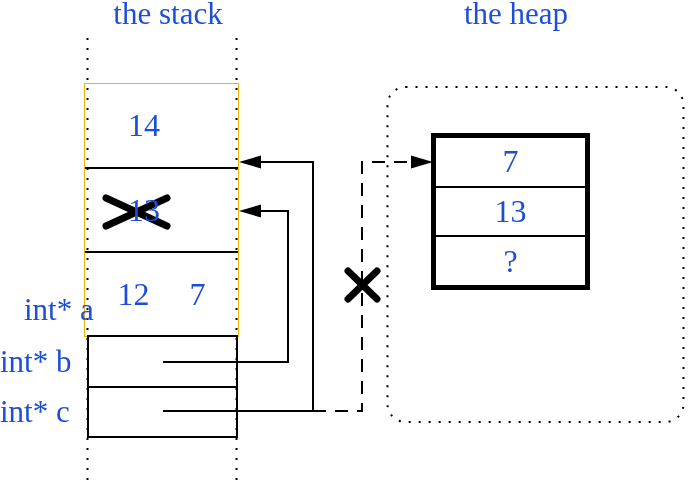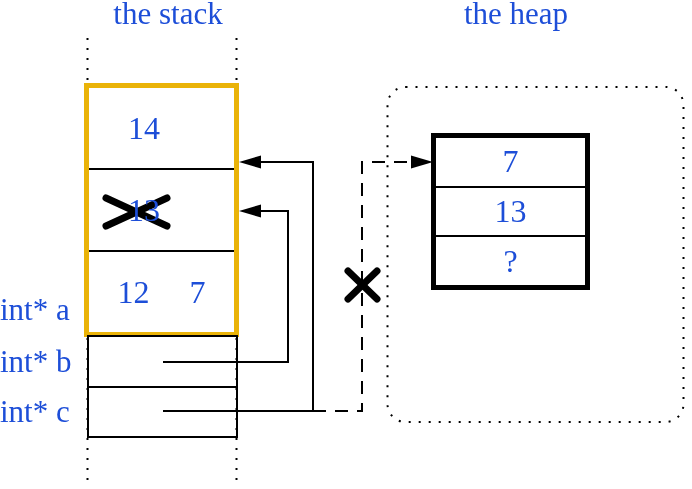--- a/index.html
+++ b/index.html
@@ -31,21 +31,21 @@
     font-size: 31px;
     line-height: 34px;
     white-space: nowrap;
   }
   .stack-title { left: 58px; }
   .heap-title  { left: 406px; }
 
   .stack-box {
     position: absolute; left: 84px; top: 83px;
     width: 155px; height: 254px;
-    border: 5px solid #eab308;
+    border: 1px solid #eab308;
     box-sizing: border-box;
     display: flex; flex-direction: column;
   }
   .stack-box .cell {
     flex: 1;
     display: flex; align-items: center; justify-content: center;
     font-size: 32px;
   }
   .stack-box .cell + .cell { border-top: 2px solid #000; }
   .stack-box .cell.num { padding-right: 35px; box-sizing: border-box; }
@@ -61,21 +61,21 @@
   .sub-rows .row { height: 49px; }
   .sub-rows .row-b { border-bottom: 2px solid #000; }
 
   .ptr-label {
     position: absolute; left: 0;
     width: 64px;
     text-align: right;
     font-size: 31px;
     white-space: nowrap;
   }
-  .label-a { top: 287px; height: 46px; line-height: 46px; }
+  .label-a { top: 287px; height: 46px; line-height: 46px; padding-left: 24px; }
   .label-b { top: 338px; height: 47px; line-height: 47px; }
   .label-c { top: 388px; height: 47px; line-height: 47px; }
 
   .heap-box {
     position: absolute; left: 431px; top: 133px;
     width: 159px; height: 157px;
     border: 5px solid #000;
     box-sizing: border-box;
     display: flex; flex-direction: column;
   }

